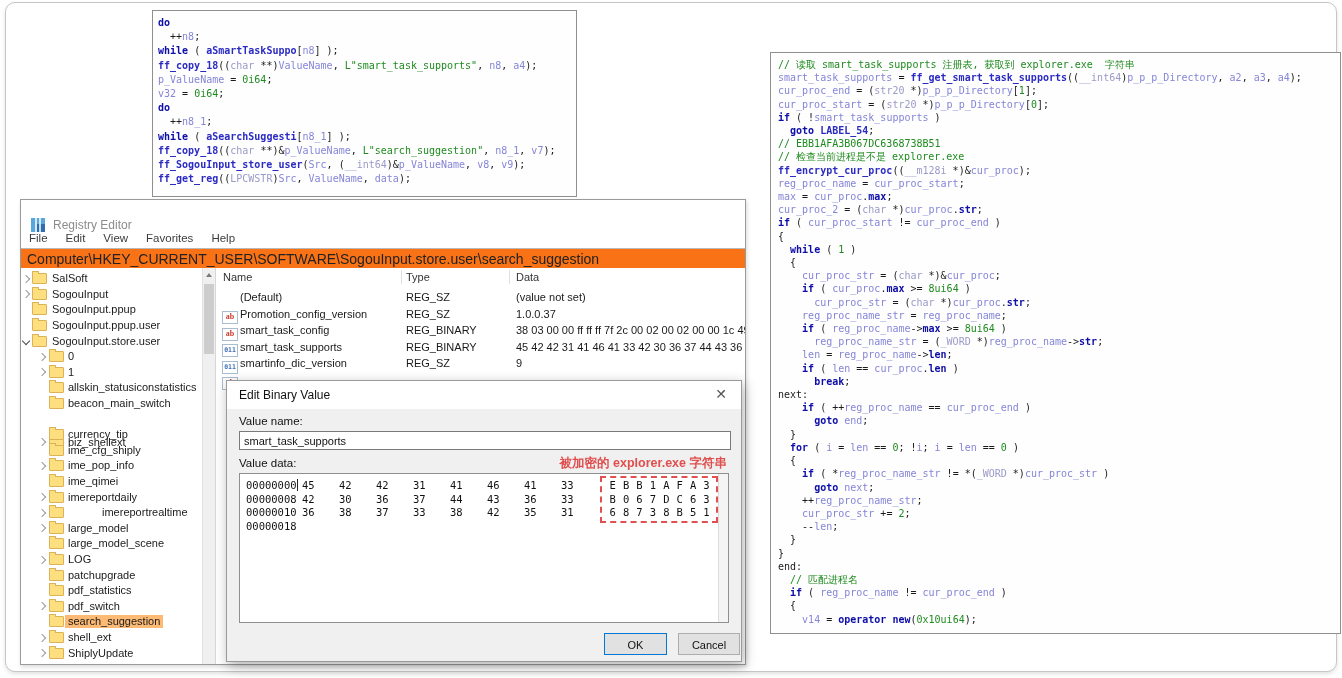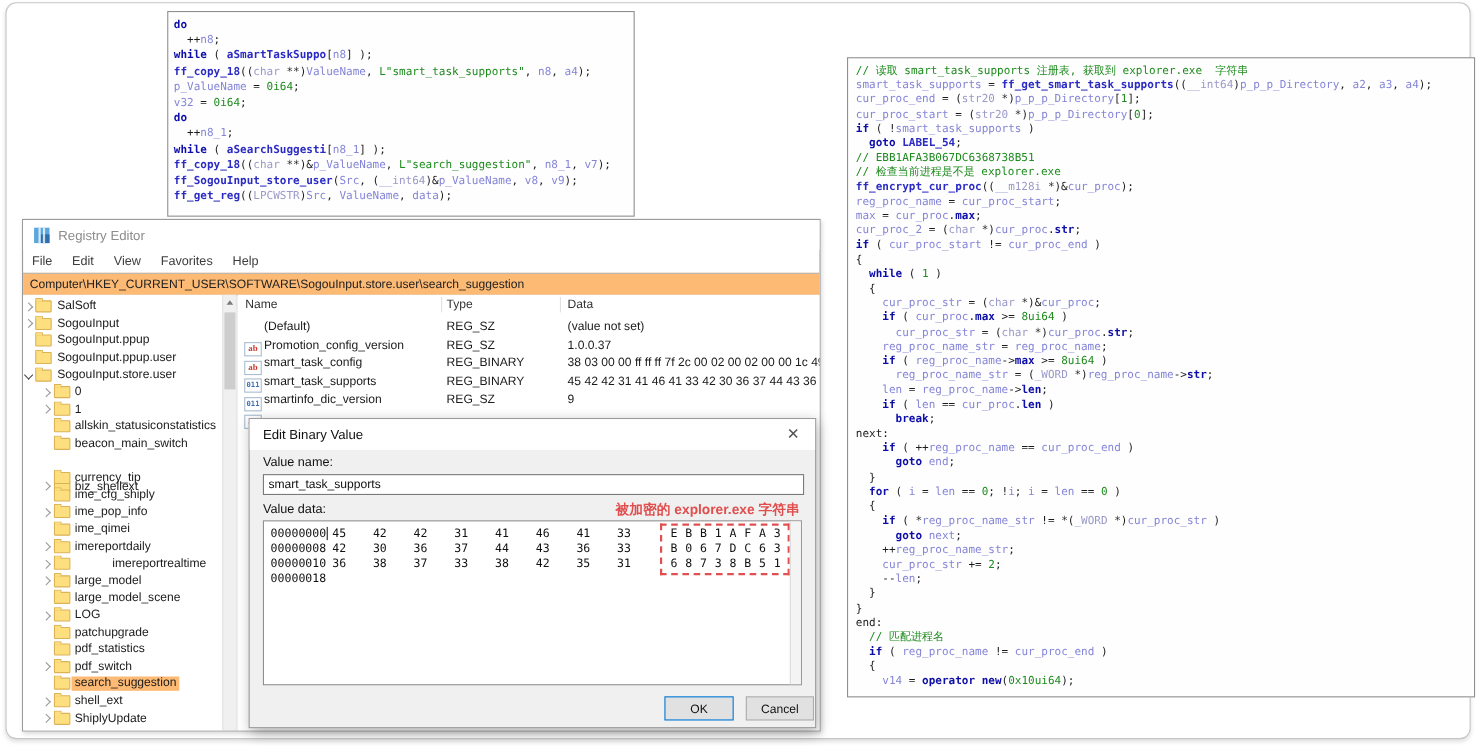--- a/index.html
+++ b/index.html
@@ -17,29 +17,29 @@
   .c-kw{color:#0d0da8;font-weight:bold;}
   .c-fn{color:#2b2bc4;font-weight:bold;}
   .c-mem{color:#0d0da8;font-weight:bold;}
   .c-var{color:#8585d8;}
   .c-ty{color:#9a9ac8;}
   .c-str,.c-cmt,.c-num{color:#1e8b1e;}
   .c-lbl{color:#1a1a1a;}
   
   #regedit{position:absolute;left:20px;top:199px;width:724px;height:464px;
            background:#fff;border:1px solid #9a9a9a;box-shadow:1px 2px 4px rgba(0,0,0,.15);}
-  .titlebar{position:absolute;left:0;top:0;right:0;height:27px;background:#fff;}
+  .titlebar{position:absolute;left:0;top:11px;right:0;height:27px;background:#fff;}
   .appicon{position:absolute;left:10px;top:7px;width:14px;height:14px;background:#5aa7dd;}
   .appicon::before{content:"";position:absolute;right:0;bottom:0;width:8px;height:8px;background:#2f6fae;}
   .appicon::after{content:"";position:absolute;left:4px;top:0;width:2px;height:14px;background:rgba(255,255,255,.75);box-shadow:4px 0 0 rgba(255,255,255,.75);}
   .wintitle{position:absolute;left:32px;top:7px;font-size:12px;color:#8c8c8c;}
   .menubar{position:absolute;left:0;top:27px;right:0;height:21px;display:flex;align-items:center;gap:18px;padding-left:8px;font-size:11.5px;color:#3c3c3c;}
   .menubar span{cursor:default;}
   .addressbar{position:absolute;left:0;top:48px;right:0;height:19px;border-top:1px solid #b9b9b9;border-bottom:1px solid #b9b9b9;
-              display:flex;align-items:center;padding-left:6px;font-size:11px;color:#222;background:#fdba74;}
+              display:flex;align-items:center;padding-left:6px;font-size:14px;color:#222;background:#f97316;}
   .mainarea{position:absolute;left:0;top:68px;right:0;bottom:0;}
   .treepane{position:absolute;left:0;top:0;width:181px;bottom:0;overflow:hidden;background:#fff;}
   .treescroll{position:absolute;left:181px;top:0;width:12px;bottom:0;background:#f0f0f0;border-left:1px solid #e2e2e2;}
   .treescroll .up{position:absolute;left:0;top:0;width:12px;height:14px;background:#f0f0f0;}
   .treescroll .up::before{content:"";position:absolute;left:3px;top:5px;border-left:3px solid transparent;border-right:3px solid transparent;border-bottom:4px solid #7a7a7a;}
   .treescroll .thumb{position:absolute;left:1px;top:16px;width:10px;height:70px;background:#cdcdcd;}
   .panesplit{position:absolute;left:194px;top:0;width:1px;bottom:0;background:#d7d7d7;}
   .listpane{position:absolute;left:195px;top:0;right:0;bottom:0;overflow:hidden;background:#fff;}
   .treerow{position:absolute;height:15.6px;left:0;right:0;display:flex;align-items:center;font-size:11px;white-space:nowrap;}
   .chev{position:absolute;width:5px;height:5px;border-top:1.4px solid #9a9a9a;border-right:1.4px solid #9a9a9a;}

